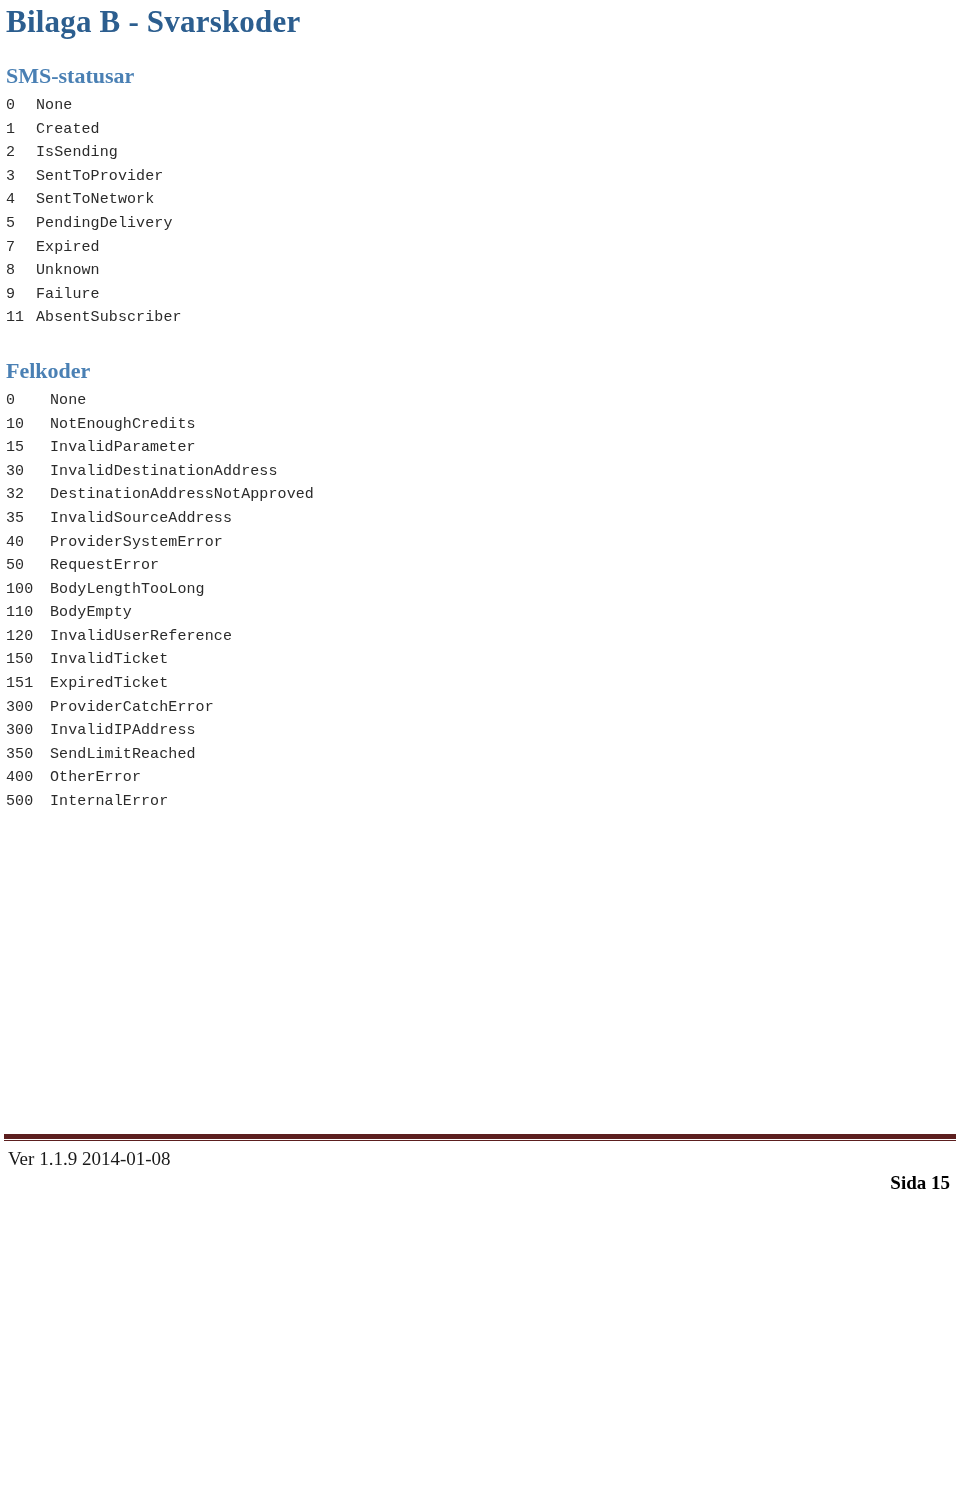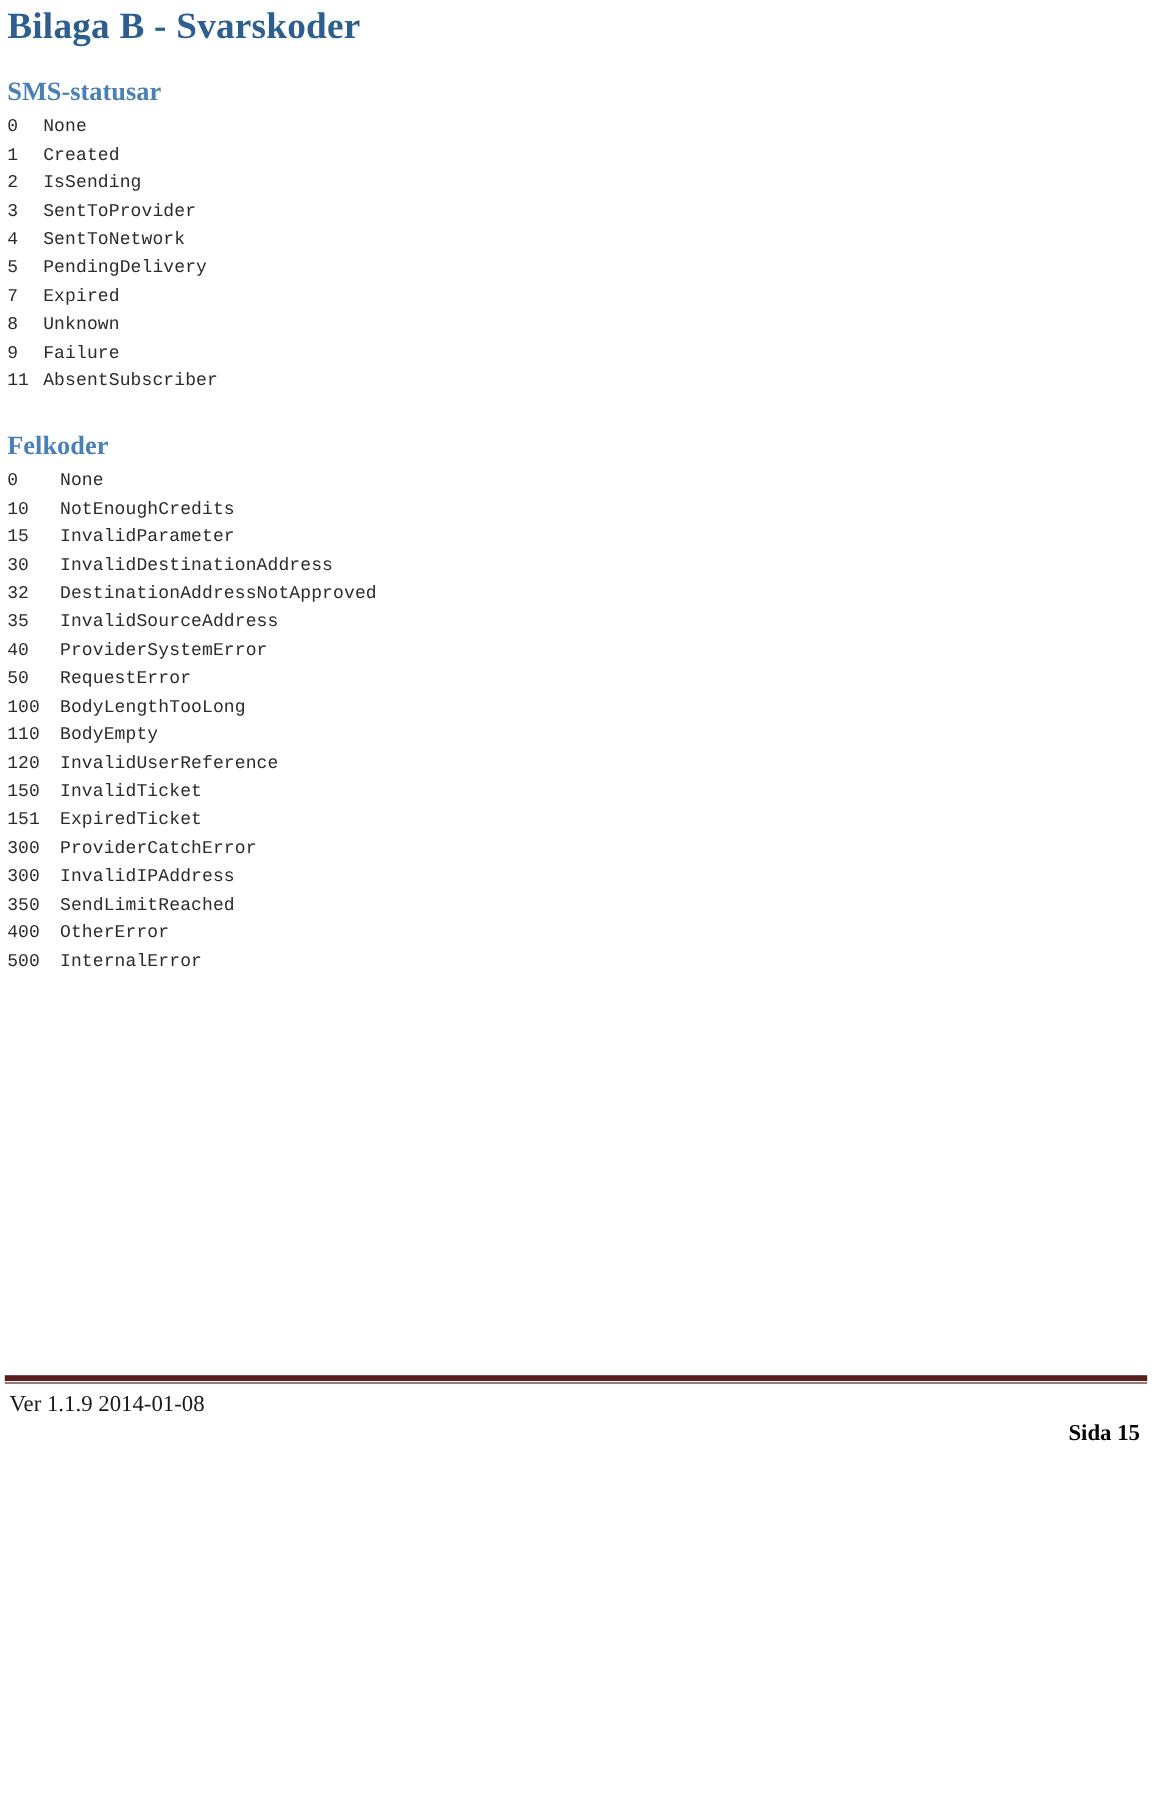--- a/index.html
+++ b/index.html
@@ -86,21 +86,21 @@
   .list-err .code-num { width: 44px; }
 
   .code-label {
     white-space: pre;
   }
 
   
   .footer {
     position: absolute;
     left: 0;
-    bottom: 0;
+    bottom: 12px;
     width: 960px;
     height: 100px;
     text-decoration: underline;
   }
 
   .footer-rule {
     position: absolute;
     left: 4px;
     right: 4px;
     top: 38px;

